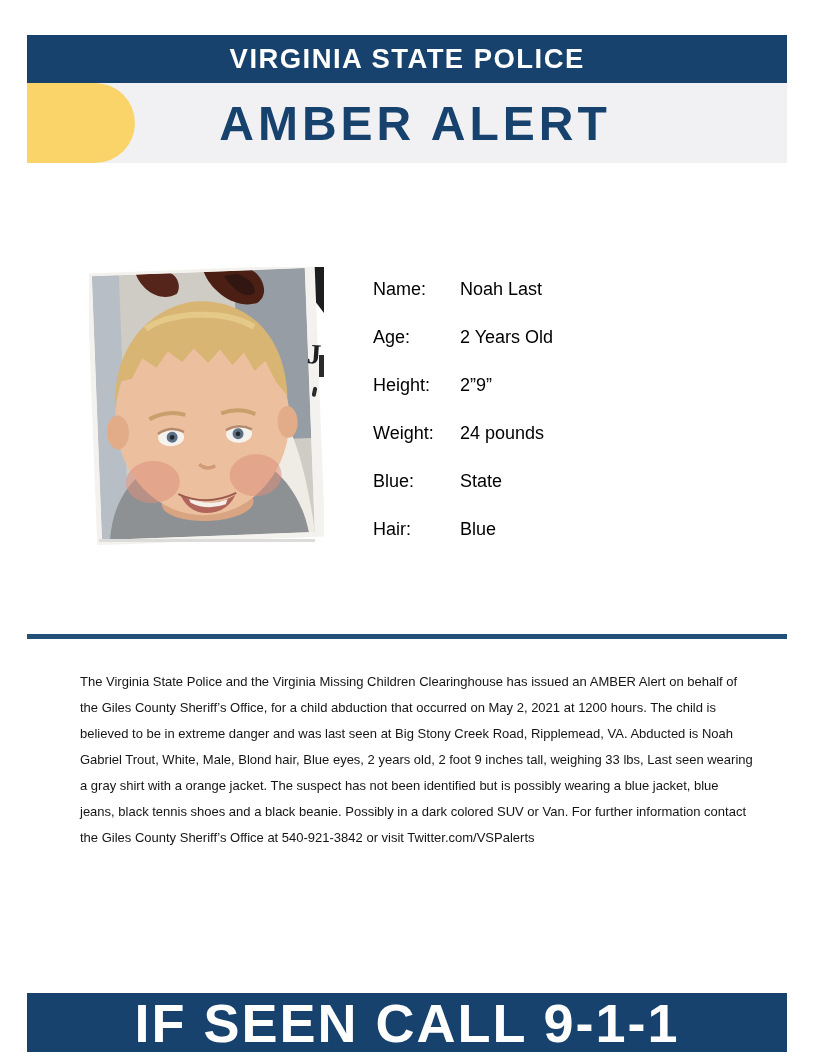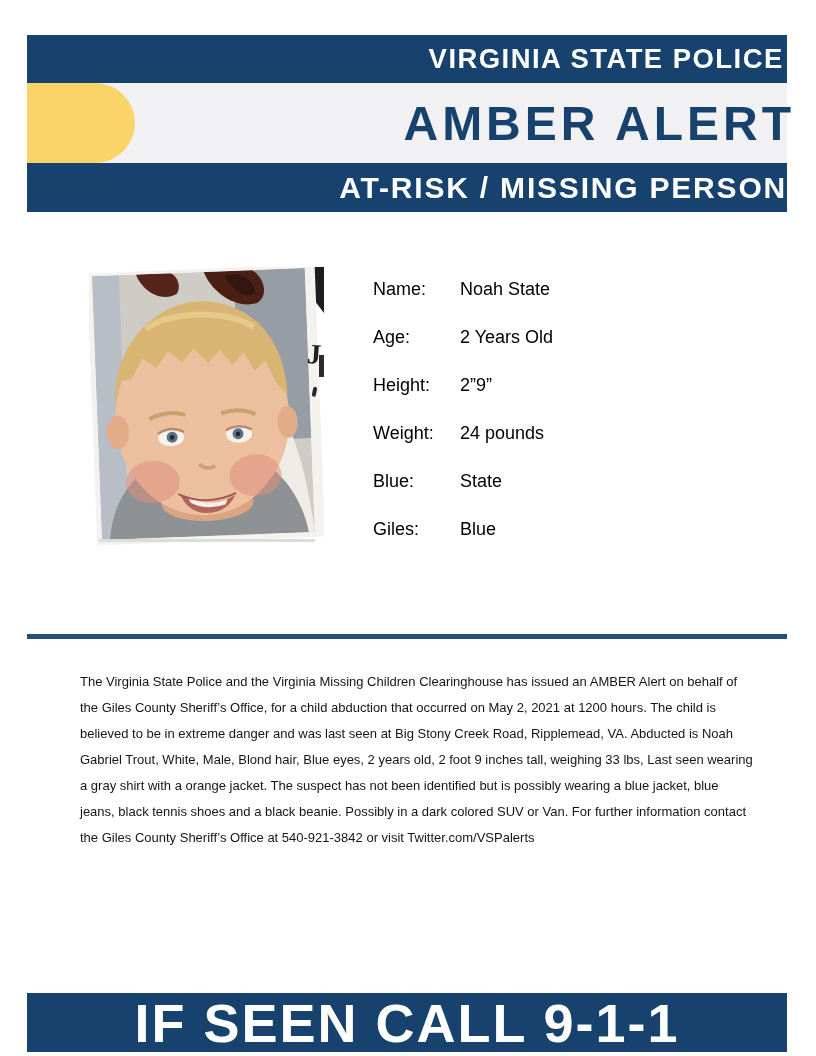--- a/index.html
+++ b/index.html
@@ -13,21 +13,21 @@
   html,body{margin:0;padding:0;}
   body{
     width:816px;height:1056px;background:#ffffff;
     font-family:"Liberation Sans", sans-serif;
     -webkit-font-smoothing:antialiased;
   }
   .page{position:relative;width:816px;height:1056px;background:#ffffff;overflow:hidden;}
 
   
   .banner{position:absolute;left:27px;top:35px;width:760px;}
-  .band{display:flex;align-items:center;justify-content:flex-end;}
+  .band{display:flex;align-items:center;justify-content:center;}
   .band-top{height:48px;background:var(--navy);}
   .band-top span{
     color:#ffffff;font-weight:bold;font-size:28px;letter-spacing:1.5px;
     transform:scaleX(0.98);white-space:nowrap;
   }
   .band-mid{height:80px;background:var(--band_gray);position:relative;}
   .yellow-shape{
     position:absolute;left:0;top:0;width:108px;height:80px;
     background:var(--yellow);border-radius:0 44px 44px 0;
   }
@@ -76,23 +76,20 @@
 
 <div class="page">
 
   <header class="banner">
     <div class="band band-top">
       <span>VIRGINIA STATE POLICE</span>
     </div>
     <div class="band band-mid">
       <div class="yellow-shape"></div>
       <h1>AMBER ALERT</h1>
-    </div>
-    <div class="band band-sub">
-      <span>AT-RISK / MISSING PERSON</span>
     </div>
   </header>
 
   <div class="photo" aria-label="Photo of missing child">
     <svg viewBox="0 0 235 281" xmlns="http://www.w3.org/2000/svg">
       <defs>
         <clipPath id="printClip">
             <rect x="8" y="5" width="213" height="264"></rect>
           </clipPath>
       </defs>
@@ -154,36 +151,36 @@
         <text x="219" y="100" font-family="Liberation Serif, serif" font-size="28" font-weight="bold" fill="#1f1f22" transform="rotate(6 219 100)">J</text>
         <rect x="224" y="124" width="4" height="10" rx="2" fill="#2a2a2c" transform="rotate(14 226 129)"></rect>
       </g>
 
       <rect x="10" y="272" width="216" height="3" fill="#dcdcda"></rect>
     </svg>
   </div>
 
   <section class="fields">
     <div class="field-row">
-      <span class="field-label">Name:</span><span class="field-value">Noah State</span>
+      <span class="field-label">Name:</span><span class="field-value">Noah Last</span>
     </div>
     <div class="field-row">
       <span class="field-label">Age:</span><span class="field-value">2 Years Old</span>
     </div>
     <div class="field-row">
       <span class="field-label">Height:</span><span class="field-value">2”9”</span>
     </div>
     <div class="field-row">
       <span class="field-label">Weight:</span><span class="field-value">24 pounds</span>
     </div>
     <div class="field-row">
       <span class="field-label">Blue:</span><span class="field-value">State</span>
     </div>
     <div class="field-row">
-      <span class="field-label">Giles:</span><span class="field-value">Blue</span>
+      <span class="field-label">Hair:</span><span class="field-value">Blue</span>
     </div>
   </section>
 
   <hr class="divider">
 
   <p class="description">The Virginia State Police and the Virginia Missing Children Clearinghouse has issued an AMBER Alert on behalf of the Giles County Sheriff’s Office, for a child abduction that occurred on May 2, 2021 at 1200 hours. The child is believed to be in extreme danger and was last seen at Big Stony Creek Road, Ripplemead, VA. Abducted is Noah Gabriel Trout, White, Male, Blond hair, Blue eyes, 2 years old, 2 foot 9 inches tall, weighing 33 lbs, Last seen wearing a gray shirt with a orange jacket. The suspect has not been identified but is possibly wearing a blue jacket, blue jeans, black tennis shoes and a black beanie. Possibly in a dark colored SUV or Van. For further information contact the Giles County Sheriff’s Office at 540-921-3842 or visit Twitter.com/VSPalerts</p>
 
   <footer class="cta">
     <span>IF SEEN CALL 9-1-1</span>
   </footer>

